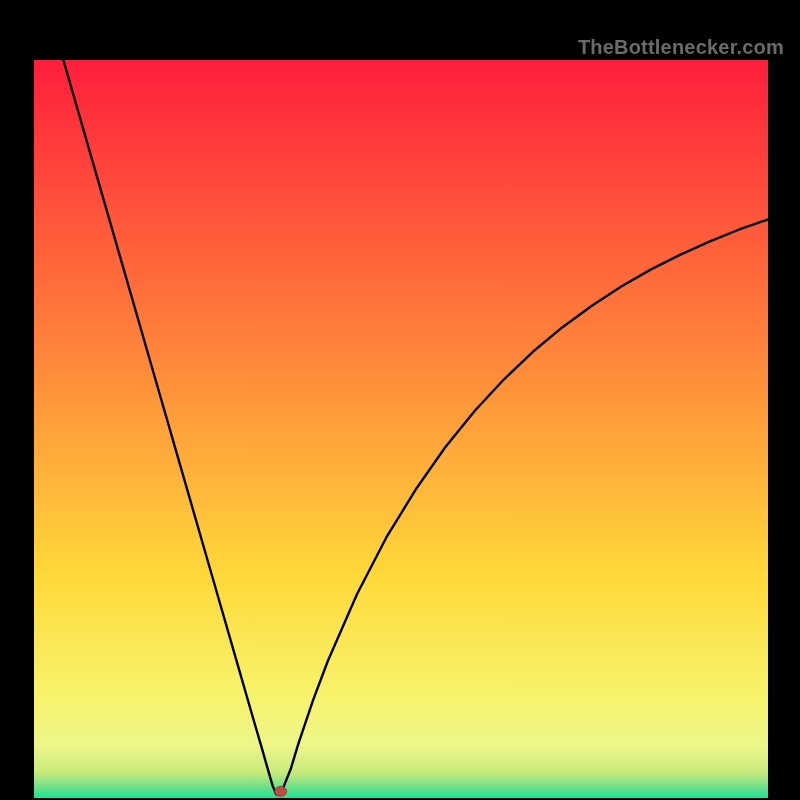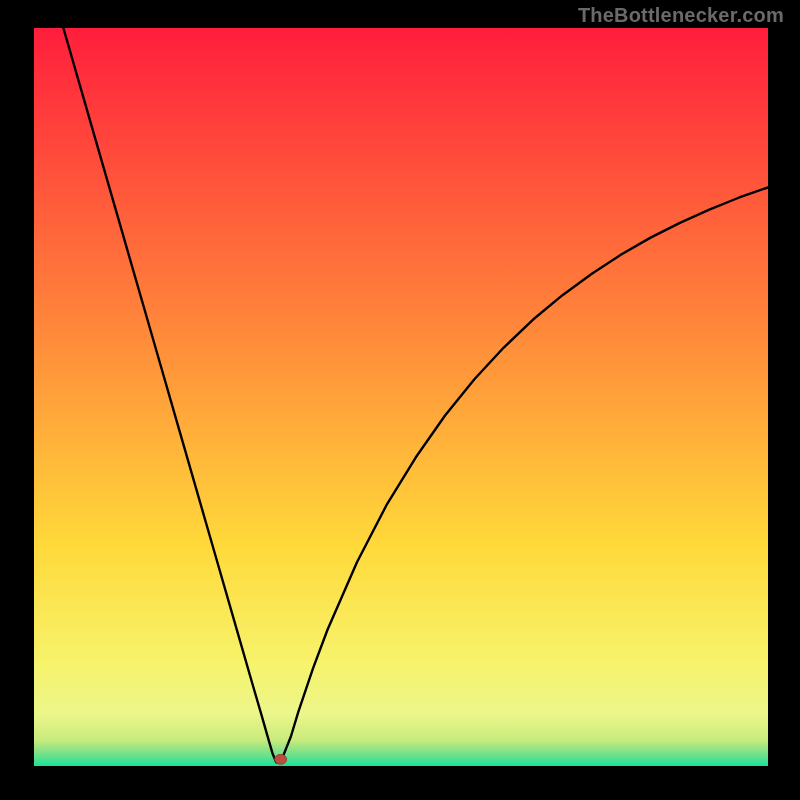--- a/index.html
+++ b/index.html
@@ -8,20 +8,21 @@
     width: 800px;
     height: 800px;
     background: #000;
     font-family: Arial, Helvetica, sans-serif;
     overflow: hidden;
   }
   .frame {
     position: relative;
     width: 800px;
     height: 684px;
+    margin-top: 32px;
   }
   .watermark {
     position: absolute;
     top: 4px;
     right: 16px;
     color: #6a6a6a;
     font-size: 20px;
     font-weight: 600;
     letter-spacing: 0.2px;
     z-index: 3;

